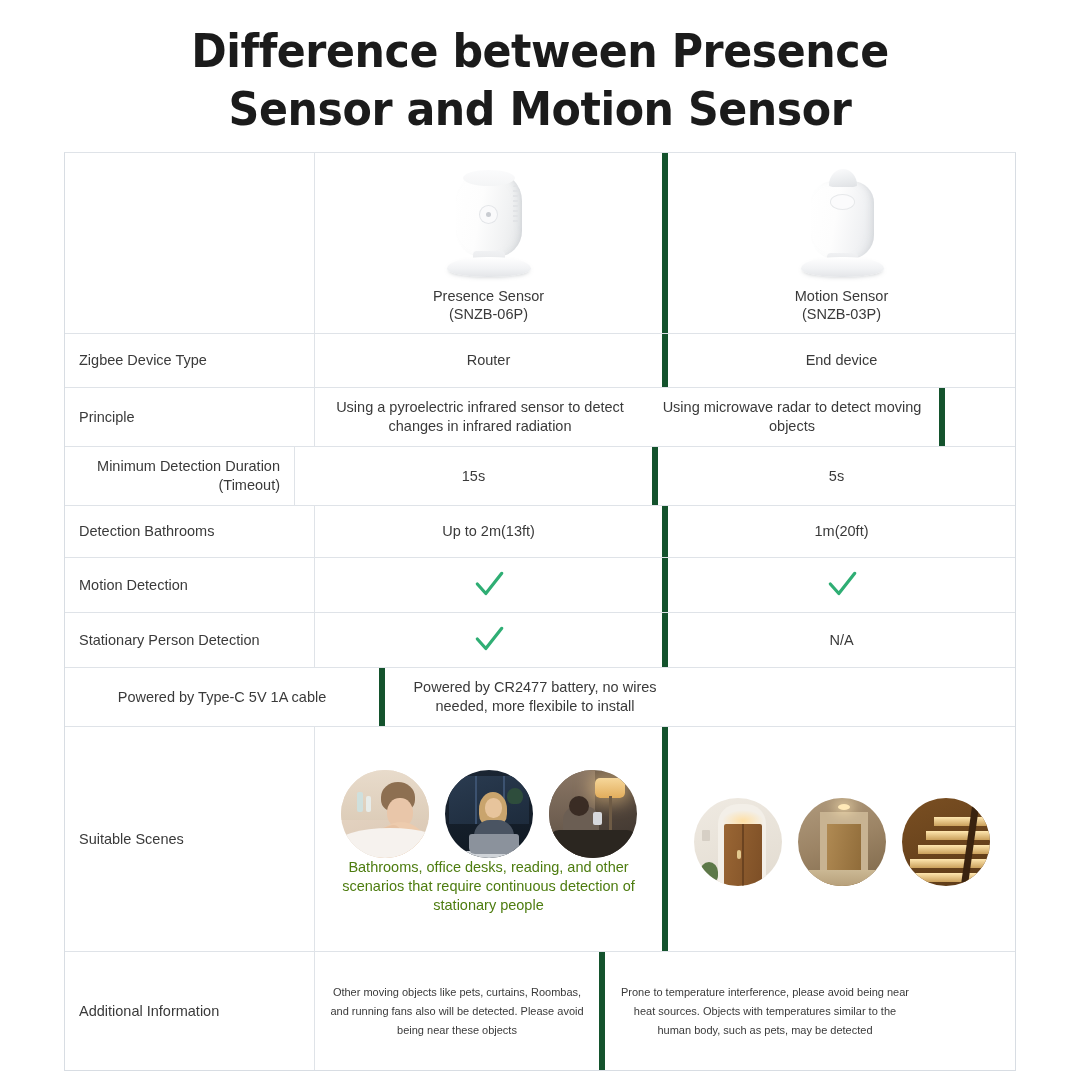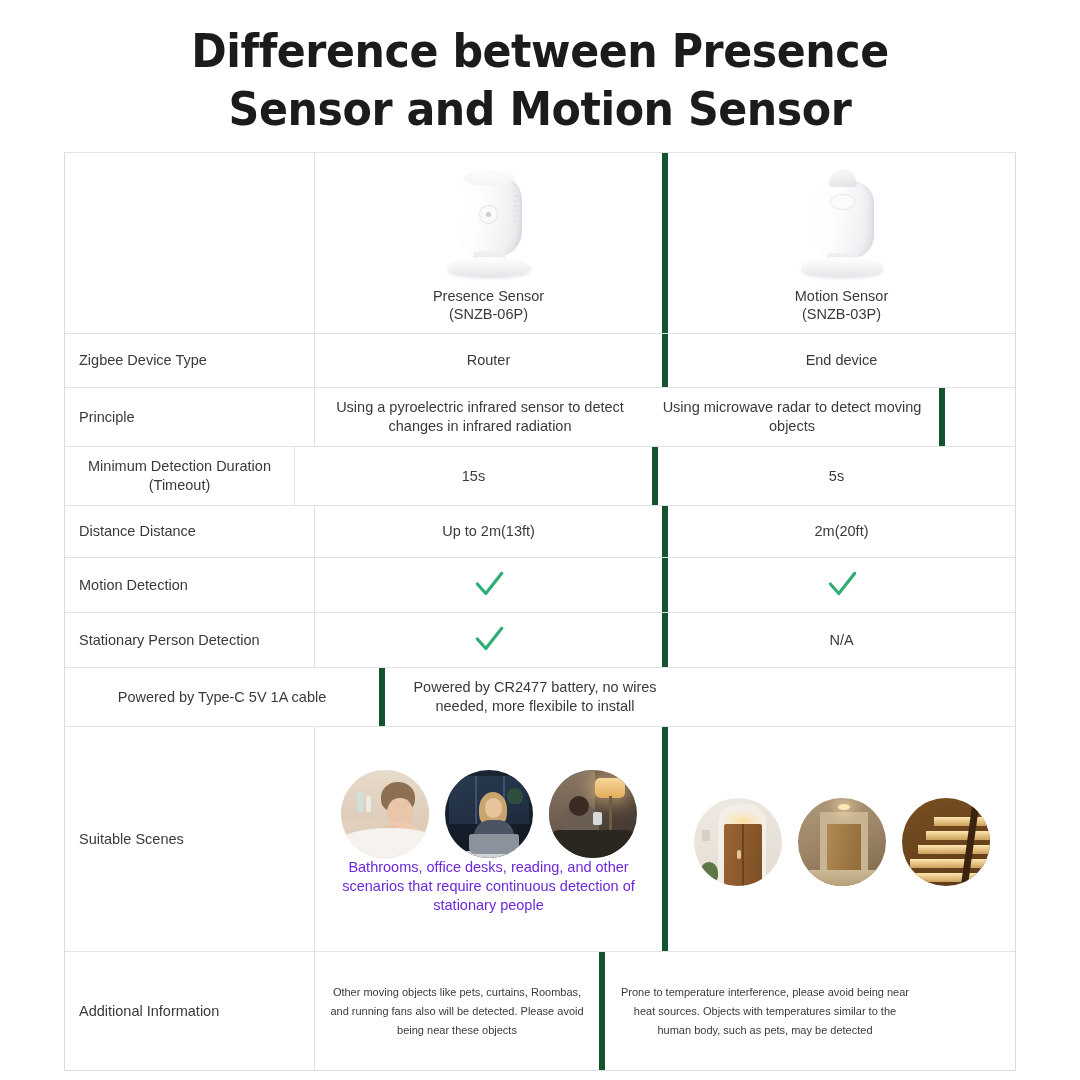--- a/index.html
+++ b/index.html
@@ -67,21 +67,21 @@
     line-height: 19px;
     color: #3a3a3a;
     display: flex;
     flex-direction: column;
     justify-content: center;
   }
   .c-label {
     width: 250px;
     flex: 0 0 250px;
     border-right: 1px solid #dfe3e8;
-    text-align: center;
+    text-align: right;
     align-items: flex-start;
   }
   .c-val {
     flex: 1 1 0;
     text-align: center;
     align-items: center;
   }
   .c-val.first {
     border-right: 6px solid #14532d;
   }
@@ -256,21 +256,21 @@
     height: 88px;
     border-radius: 50%;
     overflow: hidden;
     position: relative;
     flex: 0 0 88px;
   }
   .scene-cap {
     font-size: 14.5px;
     line-height: 19px;
     text-align: center;
-    color: #6d28d9;
+    color: #4d7c0f;
     padding: 0 10px;
   }
 
   
   .s-bath { background: linear-gradient(160deg,#efe3d6 0%,#e3d2c0 40%,#d8c6b2 100%); }
   .s-bath .tub { position:absolute; left:-6px; bottom:-4px; width:110px; height:34px; border-radius:50% 50% 0 0; background:#f6f2ee; }
   .s-bath .wall { position:absolute; left:0; top:0; width:100%; height:50px; background:linear-gradient(180deg,#e8dbcb,#ddcdb9); }
   .s-bath .hair { position:absolute; left:40px; top:12px; width:34px; height:30px; border-radius:50% 50% 40% 40%; background:#8d6f51; }
   .s-bath .face { position:absolute; left:46px; top:28px; width:26px; height:30px; border-radius:48%; background:#e9c6a9; }
   .s-bath .body { position:absolute; left:34px; top:52px; width:52px; height:40px; border-radius:26px 26px 0 0; background:#edcbad; }
@@ -387,23 +387,23 @@
       <div class="cell c-val first" style="max-width:300px">Using microwave radar to detect moving objects</div>
     </div>
 
     <div class="row" style="min-height:54px">
       <div class="cell c-label" style="max-width:230px">Minimum Detection Duration (Timeout)</div>
       <div class="cell c-val first">15s</div>
       <div class="cell c-val">5s</div>
     </div>
 
     <div class="row" style="min-height:52px">
-      <div class="cell c-label">Distance Distance</div>
+      <div class="cell c-label">Detection Bathrooms</div>
       <div class="cell c-val first">Up to 2m(13ft)</div>
-      <div class="cell c-val">2m(20ft)</div>
+      <div class="cell c-val">1m(20ft)</div>
     </div>
 
     <div class="row" style="min-height:51px">
       <div class="cell c-label">Motion Detection</div>
       <div class="cell c-val first">
         <svg class="check" viewBox="0 0 32 32">
           <path d="M5 15 L13 24 L28 5" fill="none" stroke="#2fae74" stroke-width="3" stroke-linecap="round" stroke-linejoin="round"></path>
         </svg>
       </div>
       <div class="cell c-val">

